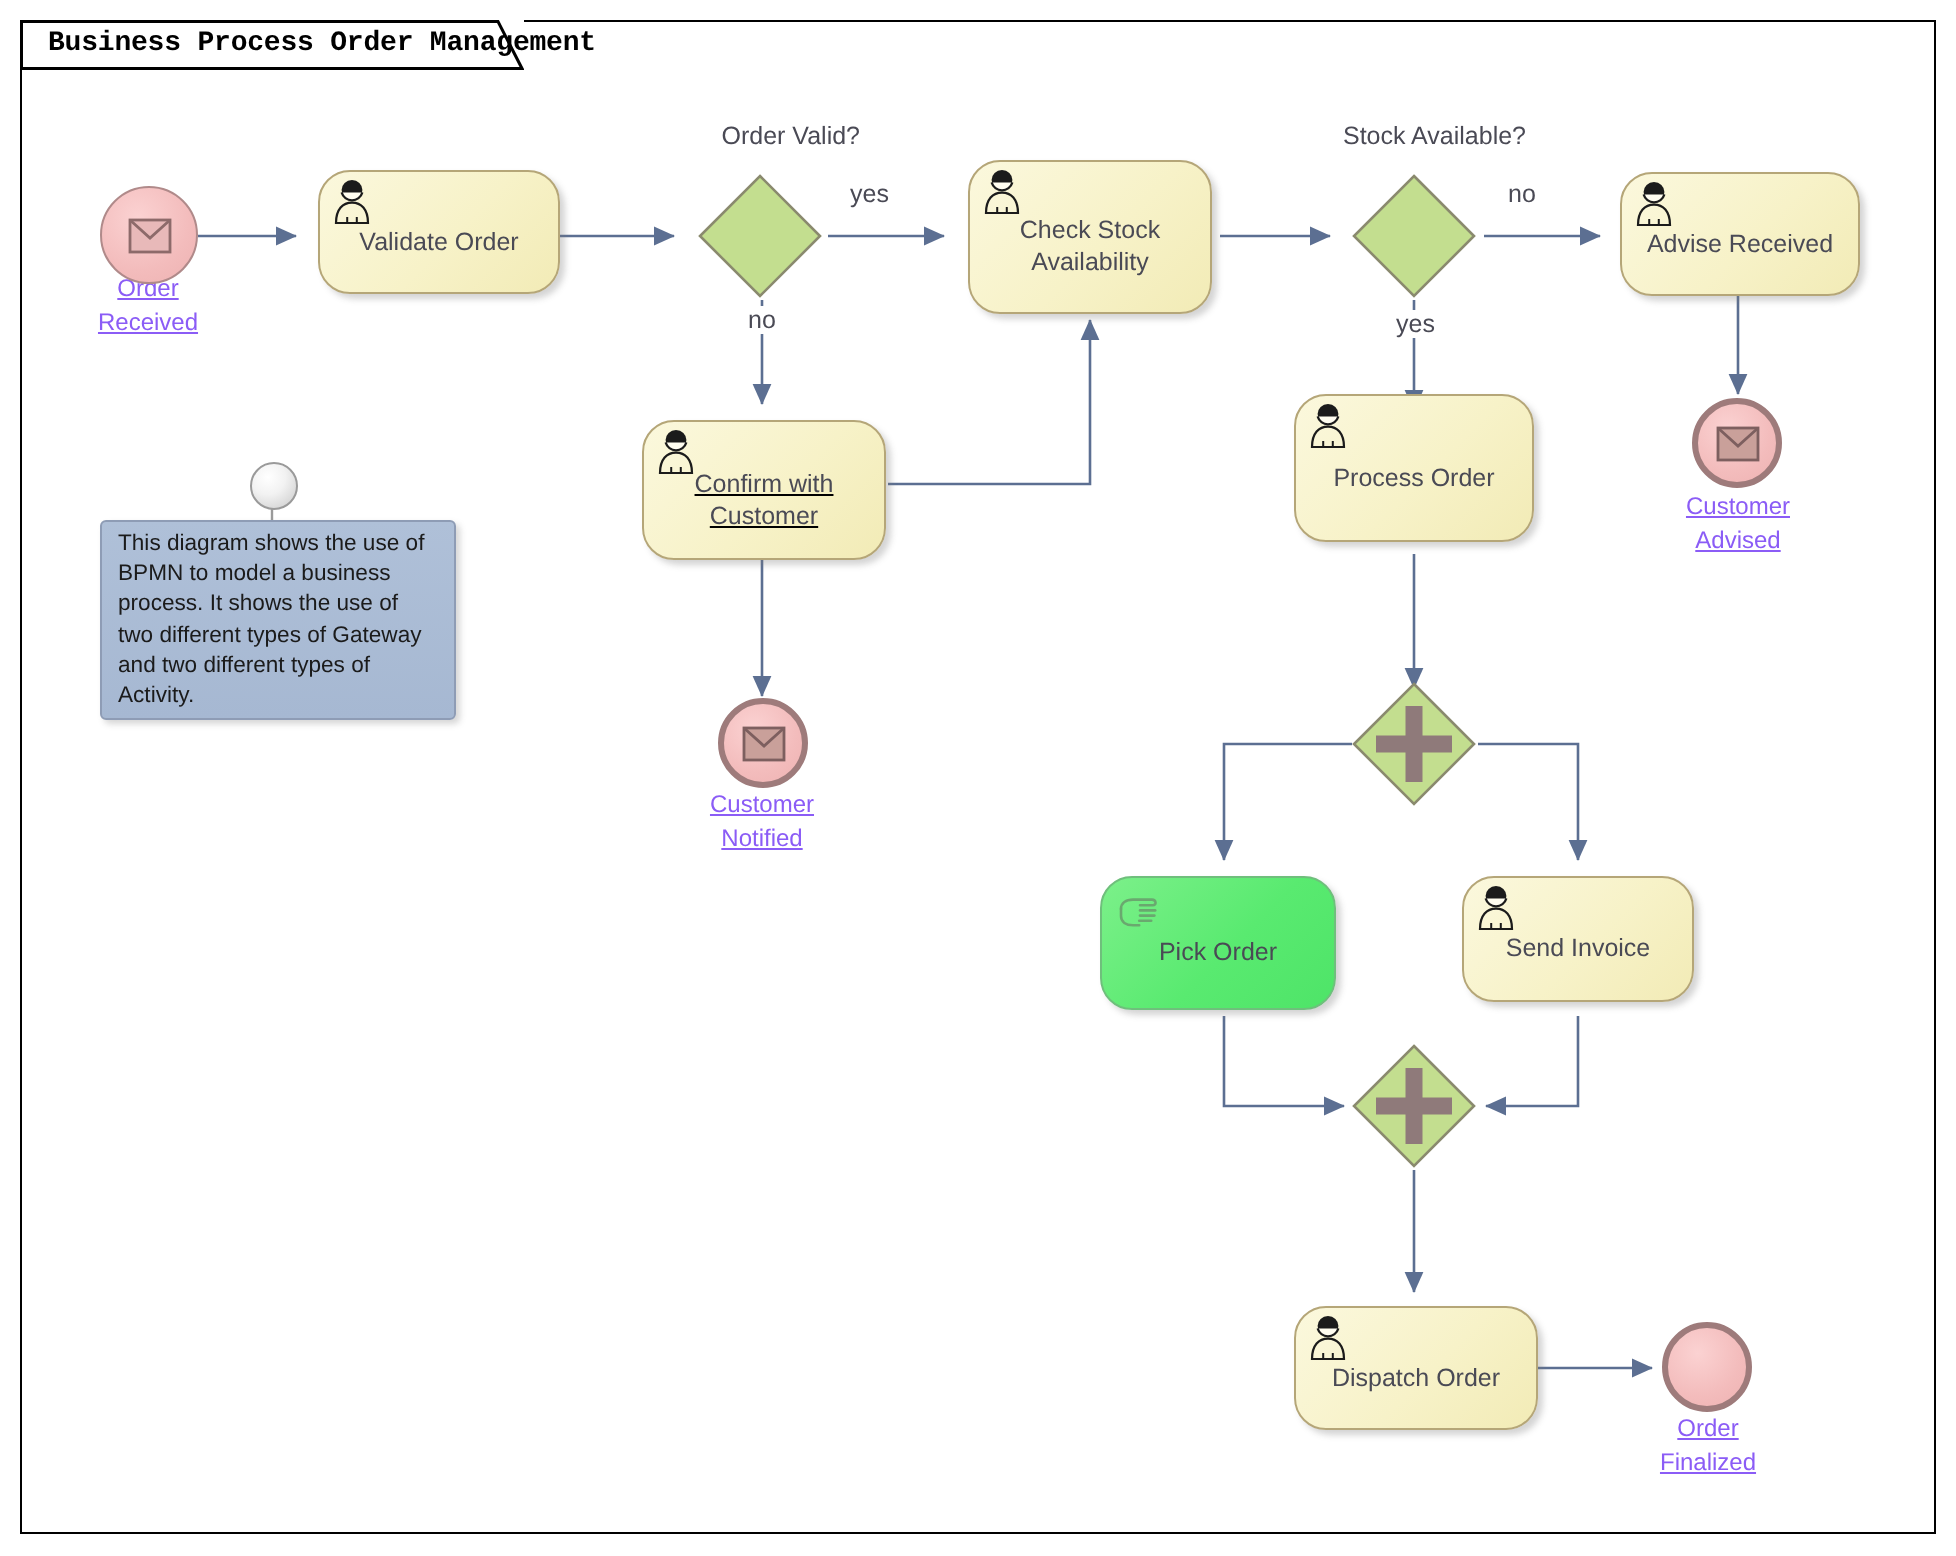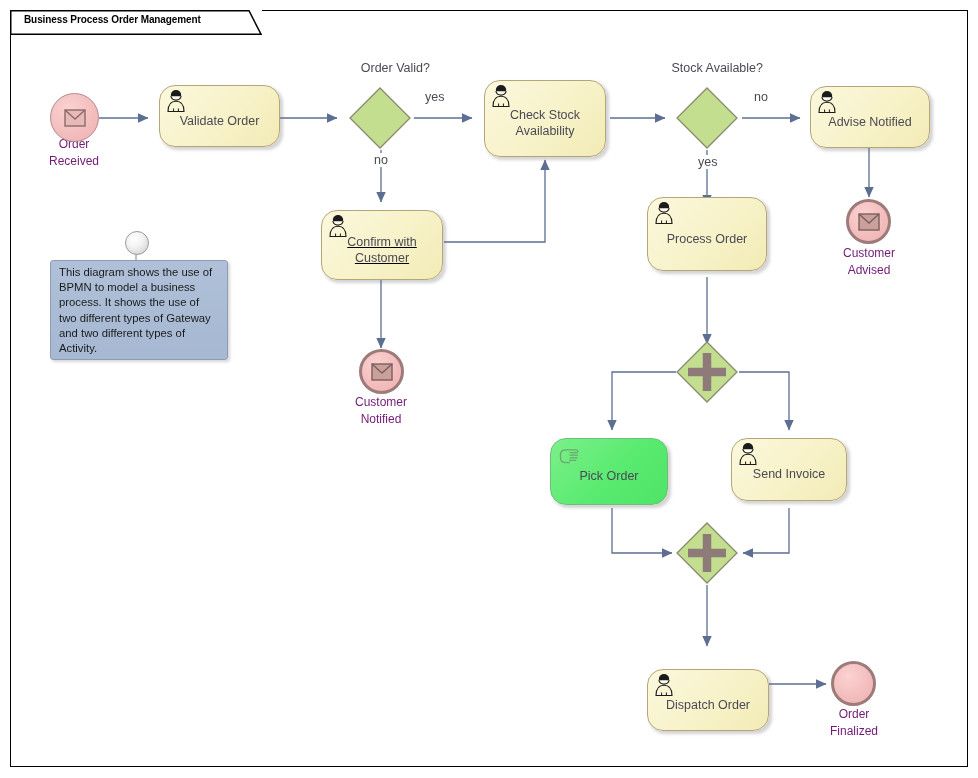--- a/index.html
+++ b/index.html
@@ -38,25 +38,26 @@
   }
   #frame-title-tab .tab-shape {
     position: absolute;
     left: 0; top: 0;
     width: 252px; height: 25px;
   }
   #frame-title-text {
     position: absolute;
     left: 14px;
     top: 4px;
-    font-size: 10px;
+    font-size: 14px;
     font-weight: bold;
     color: #000000;
     white-space: nowrap;
     letter-spacing: -0.1px;
+    font-family: Liberation Mono, monospace;
   }
 
   #canvas {
     position: absolute;
     left: 0; top: 0;
     width: 978px; height: 778px;
     z-index: 5;
   }
 
   .node {
@@ -111,24 +112,25 @@
     border: 3.4px solid #9e7b7b;
   }
   .event-marker {
     width: 22px;
     height: 18px;
   }
   .event-label {
     position: absolute;
     text-align: center;
     font-size: 12px;
-    color: #701a75;
+    color: #8b5cf6;
     line-height: 17px;
     white-space: pre-line;
     width: 130px;
+    text-decoration: underline;
   }
 
   
   .gateway {
     width: 64px;
     height: 64px;
   }
   .gateway svg { display: block; overflow: visible; }
 
   .gateway-label {
@@ -294,21 +296,21 @@
 Availability</span>
 </div>
 
 <div class="node task" style="left:810px; top:86px; width:120px; height:62px;">
   <svg class="task-marker" viewBox="0 0 22 24">
     <ellipse cx="11" cy="6" rx="5.2" ry="5" fill="#1b1b1b"></ellipse>
     <path d="M5.8,7.2 A5.4,5.4 0 0 0 16.2,7.2" fill="#fffdf0" stroke="#1b1b1b" stroke-width="1.1"></path>
     <path d="M3,22.5 C3,15.5 6.5,12.3 11,12.3 C15.5,12.3 19,15.5 19,22.5 Z" fill="none" stroke="#1b1b1b" stroke-width="1.1"></path>
     <path d="M8.6,22.5 L8.6,19.5 M13.4,22.5 L13.4,19.5" stroke="#1b1b1b" stroke-width="1"></path>
   </svg>
-  <span class="task-label">Advise Notified</span>
+  <span class="task-label">Advise Received</span>
 </div>
 
 <div class="node task" style="left:321px; top:210px; width:122px; height:70px;text-decoration:underline;">
   <svg class="task-marker" viewBox="0 0 22 24">
     <ellipse cx="11" cy="6" rx="5.2" ry="5" fill="#1b1b1b"></ellipse>
     <path d="M5.8,7.2 A5.4,5.4 0 0 0 16.2,7.2" fill="#fffdf0" stroke="#1b1b1b" stroke-width="1.1"></path>
     <path d="M3,22.5 C3,15.5 6.5,12.3 11,12.3 C15.5,12.3 19,15.5 19,22.5 Z" fill="none" stroke="#1b1b1b" stroke-width="1.1"></path>
     <path d="M8.6,22.5 L8.6,19.5 M13.4,22.5 L13.4,19.5" stroke="#1b1b1b" stroke-width="1"></path>
   </svg>
   <span class="task-label">Confirm with
@@ -341,21 +343,21 @@
 <div class="node task" style="left:731px; top:438px; width:116px; height:63px;">
   <svg class="task-marker" viewBox="0 0 22 24">
     <ellipse cx="11" cy="6" rx="5.2" ry="5" fill="#1b1b1b"></ellipse>
     <path d="M5.8,7.2 A5.4,5.4 0 0 0 16.2,7.2" fill="#fffdf0" stroke="#1b1b1b" stroke-width="1.1"></path>
     <path d="M3,22.5 C3,15.5 6.5,12.3 11,12.3 C15.5,12.3 19,15.5 19,22.5 Z" fill="none" stroke="#1b1b1b" stroke-width="1.1"></path>
     <path d="M8.6,22.5 L8.6,19.5 M13.4,22.5 L13.4,19.5" stroke="#1b1b1b" stroke-width="1"></path>
   </svg>
   <span class="task-label">Send Invoice</span>
 </div>
 
-<div class="node task" style="left:647px; top:653px; width:122px; height:62px;margin-top:16px;">
+<div class="node task" style="left:647px; top:653px; width:122px; height:62px;">
   <svg class="task-marker" viewBox="0 0 22 24">
     <ellipse cx="11" cy="6" rx="5.2" ry="5" fill="#1b1b1b"></ellipse>
     <path d="M5.8,7.2 A5.4,5.4 0 0 0 16.2,7.2" fill="#fffdf0" stroke="#1b1b1b" stroke-width="1.1"></path>
     <path d="M3,22.5 C3,15.5 6.5,12.3 11,12.3 C15.5,12.3 19,15.5 19,22.5 Z" fill="none" stroke="#1b1b1b" stroke-width="1.1"></path>
     <path d="M8.6,22.5 L8.6,19.5 M13.4,22.5 L13.4,19.5" stroke="#1b1b1b" stroke-width="1"></path>
   </svg>
   <span class="task-label">Dispatch Order</span>
 </div>
 
 <div class="node gateway" style="left:348px; top:86px;">

